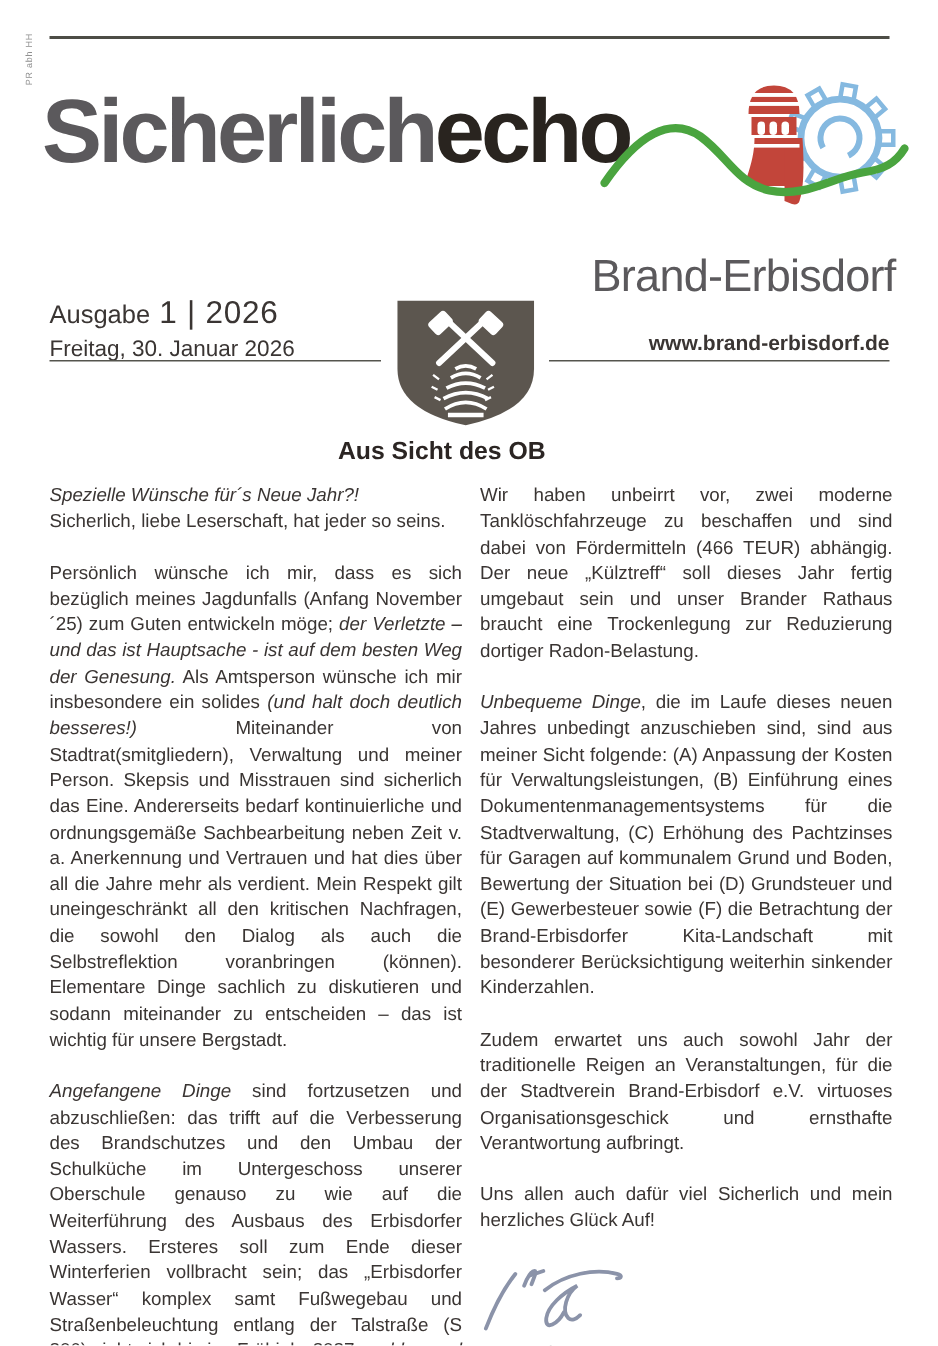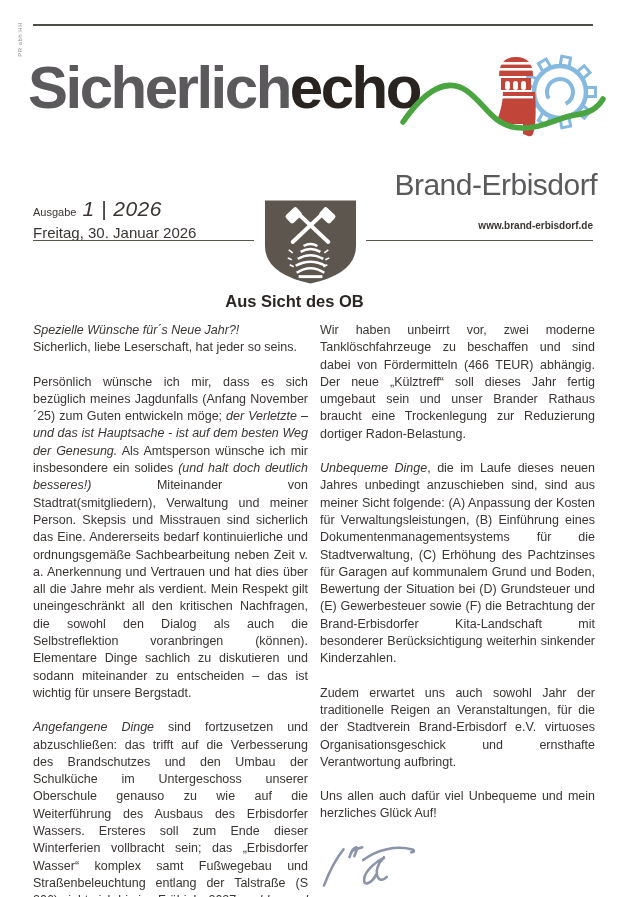--- a/index.html
+++ b/index.html
@@ -23,27 +23,27 @@
 
   .logo-icon { position:absolute; left:395px; top:52px; width:212px; height:85px; pointer-events:none; }
 
   .subtitle {
     position:absolute; right:28px; top:124px;
     font-size:30px; color:#5b595c; letter-spacing:-0.5px;margin-top:44px;
   }
 
   .issue-block { position:absolute; left:33px; top:197px; color:#3a3533; }
   .issue-line { display:flex; align-items:baseline; gap:6px; }
-  .issue-label { font-size:11px;text-align:right; }
-  .issue-number { font-size:21px; letter-spacing:.5px;font-style:italic; }
+  .issue-label { font-size:17px;text-align:right; }
+  .issue-number { font-size:21px; letter-spacing:.5px; }
   .issue-date { font-size:15px; margin-top:3px; }
 
   .shield { position:absolute; left:263px; top:198px; width:95px; height:88px; }
 
-  .website { position:absolute; right:32px; top:220px; font-size:10px; font-weight:600; color:#3a3533;margin-left:26px; }
+  .website { position:absolute; right:32px; top:220px; font-size:14px; font-weight:600; color:#3a3533;margin-left:26px; }
 
   .rule-left  { position:absolute; left:33px;  top:240px; width:221px; border-top:1px solid #55554e; }
   .rule-right { position:absolute; left:366px; top:240px; width:227px; border-top:1px solid #55554e; }
 
   .article-title {
     position:absolute; left:0; top:292px; width:589px;
     text-align:center; font-size:16.5px; font-weight:bold; color:#2b2523;
   }
 
   .columns {
@@ -146,21 +146,21 @@
     <div class="col">
       <p><span class="it">Spezielle Wünsche für´s Neue Jahr?!
 </span><span>Sicherlich, liebe Leserschaft, hat jeder so seins.</span></p>
       <p><span>Persönlich wünsche ich mir, dass es sich bezüglich meines Jagdunfalls (Anfang November ´25) zum Guten entwickeln möge; </span><span class="it">der Verletzte – und das ist Hauptsache - ist auf dem besten Weg der Genesung.</span><span> Als Amtsperson wünsche ich mir insbesondere ein solides </span><span class="it">(und halt doch deutlich besseres!)</span><span> Miteinander von Stadtrat(smitgliedern), Verwaltung und meiner Person. Skepsis und Misstrauen sind sicherlich das Eine. Andererseits bedarf kontinuierliche und ordnungsgemäße Sachbearbeitung neben Zeit v. a. Anerkennung und Vertrauen und hat dies über all die Jahre mehr als verdient. Mein Respekt gilt uneingeschränkt all den kritischen Nachfragen, die sowohl den Dialog als auch die Selbstreflektion voranbringen (können). Elementare Dinge sachlich zu diskutieren und sodann miteinander zu entscheiden – das ist wichtig für unsere Bergstadt.</span></p>
       <p><span class="it">Angefangene Dinge</span><span> sind fortzusetzen und abzuschließen: das trifft auf die Verbesserung des Brandschutzes und den Umbau der Schulküche im Untergeschoss unserer Oberschule genauso zu wie auf die Weiterführung des Ausbaus des Erbisdorfer Wassers. Ersteres soll zum Ende dieser Winterferien vollbracht sein; das „Erbisdorfer Wasser“ komplex samt Fußwegebau und Straßenbeleuchtung entlang der Talstraße (S 206) zieht sich bis ins Frühjahr 2027, </span><span class="it">wohlan und danke vorab für all Ihre Geduld!</span></p>
     </div>
     <div class="col">
       <p><span>Wir haben unbeirrt vor, zwei moderne Tanklöschfahrzeuge zu beschaffen und sind dabei von Fördermitteln (466 TEUR) abhängig. Der neue „Külztreff“ soll dieses Jahr fertig umgebaut sein und unser Brander Rathaus braucht eine Trockenlegung zur Reduzierung dortiger Radon-Belastung.</span></p>
       <p><span class="it">Unbequeme Dinge</span><span>, die im Laufe dieses neuen Jahres unbedingt anzuschieben sind, sind aus meiner Sicht folgende: (A) Anpassung der Kosten für Verwaltungsleistungen, (B) Einführung eines Dokumentenmanagementsystems für die Stadtverwaltung, (C) Erhöhung des Pachtzinses für Garagen auf kommunalem Grund und Boden, Bewertung der Situation bei (D) Grundsteuer und (E) Gewerbesteuer sowie (F) die Betrachtung der Brand-Erbisdorfer Kita-Landschaft mit besonderer Berücksichtigung weiterhin sinkender Kinderzahlen.</span></p>
       <p><span>Zudem erwartet uns auch sowohl Jahr der traditionelle Reigen an Veranstaltungen, für die der Stadtverein Brand-Erbisdorf e.V. virtuoses Organisationsgeschick und ernsthafte Verantwortung aufbringt.</span></p>
-      <p><span>Uns allen auch dafür viel Unbequeme und mein herzliches Glück Auf!</span></p>
+      <p><span>Uns allen auch dafür viel Sicherlich und mein herzliches Glück Auf!</span></p>
 
       <svg class="signature-svg" viewBox="0 0 110 50" aria-hidden="true">
         <g fill="none" stroke="#8b93a9" stroke-width="2.6" stroke-linecap="round">
           <path d="M4 46 C9 33 16 19 24 9"></path>
           <path d="M30 17 c2 -6 5 -10 7 -10 c2 0 -1 6 -2 9"></path>
           <path d="M34 10 l9 -3"></path>
           <path d="M57 35 c-4 8 -13 13 -12 4 c1 -8 11 -17 21 -22 c-7 5 -11 17 -6 22 c2 2 5 1 8 -2"></path>
           <path d="M44 20 C58 9 78 5 93 9 c4 1 3 3 0 3"></path>
         </g>
       </svg>

